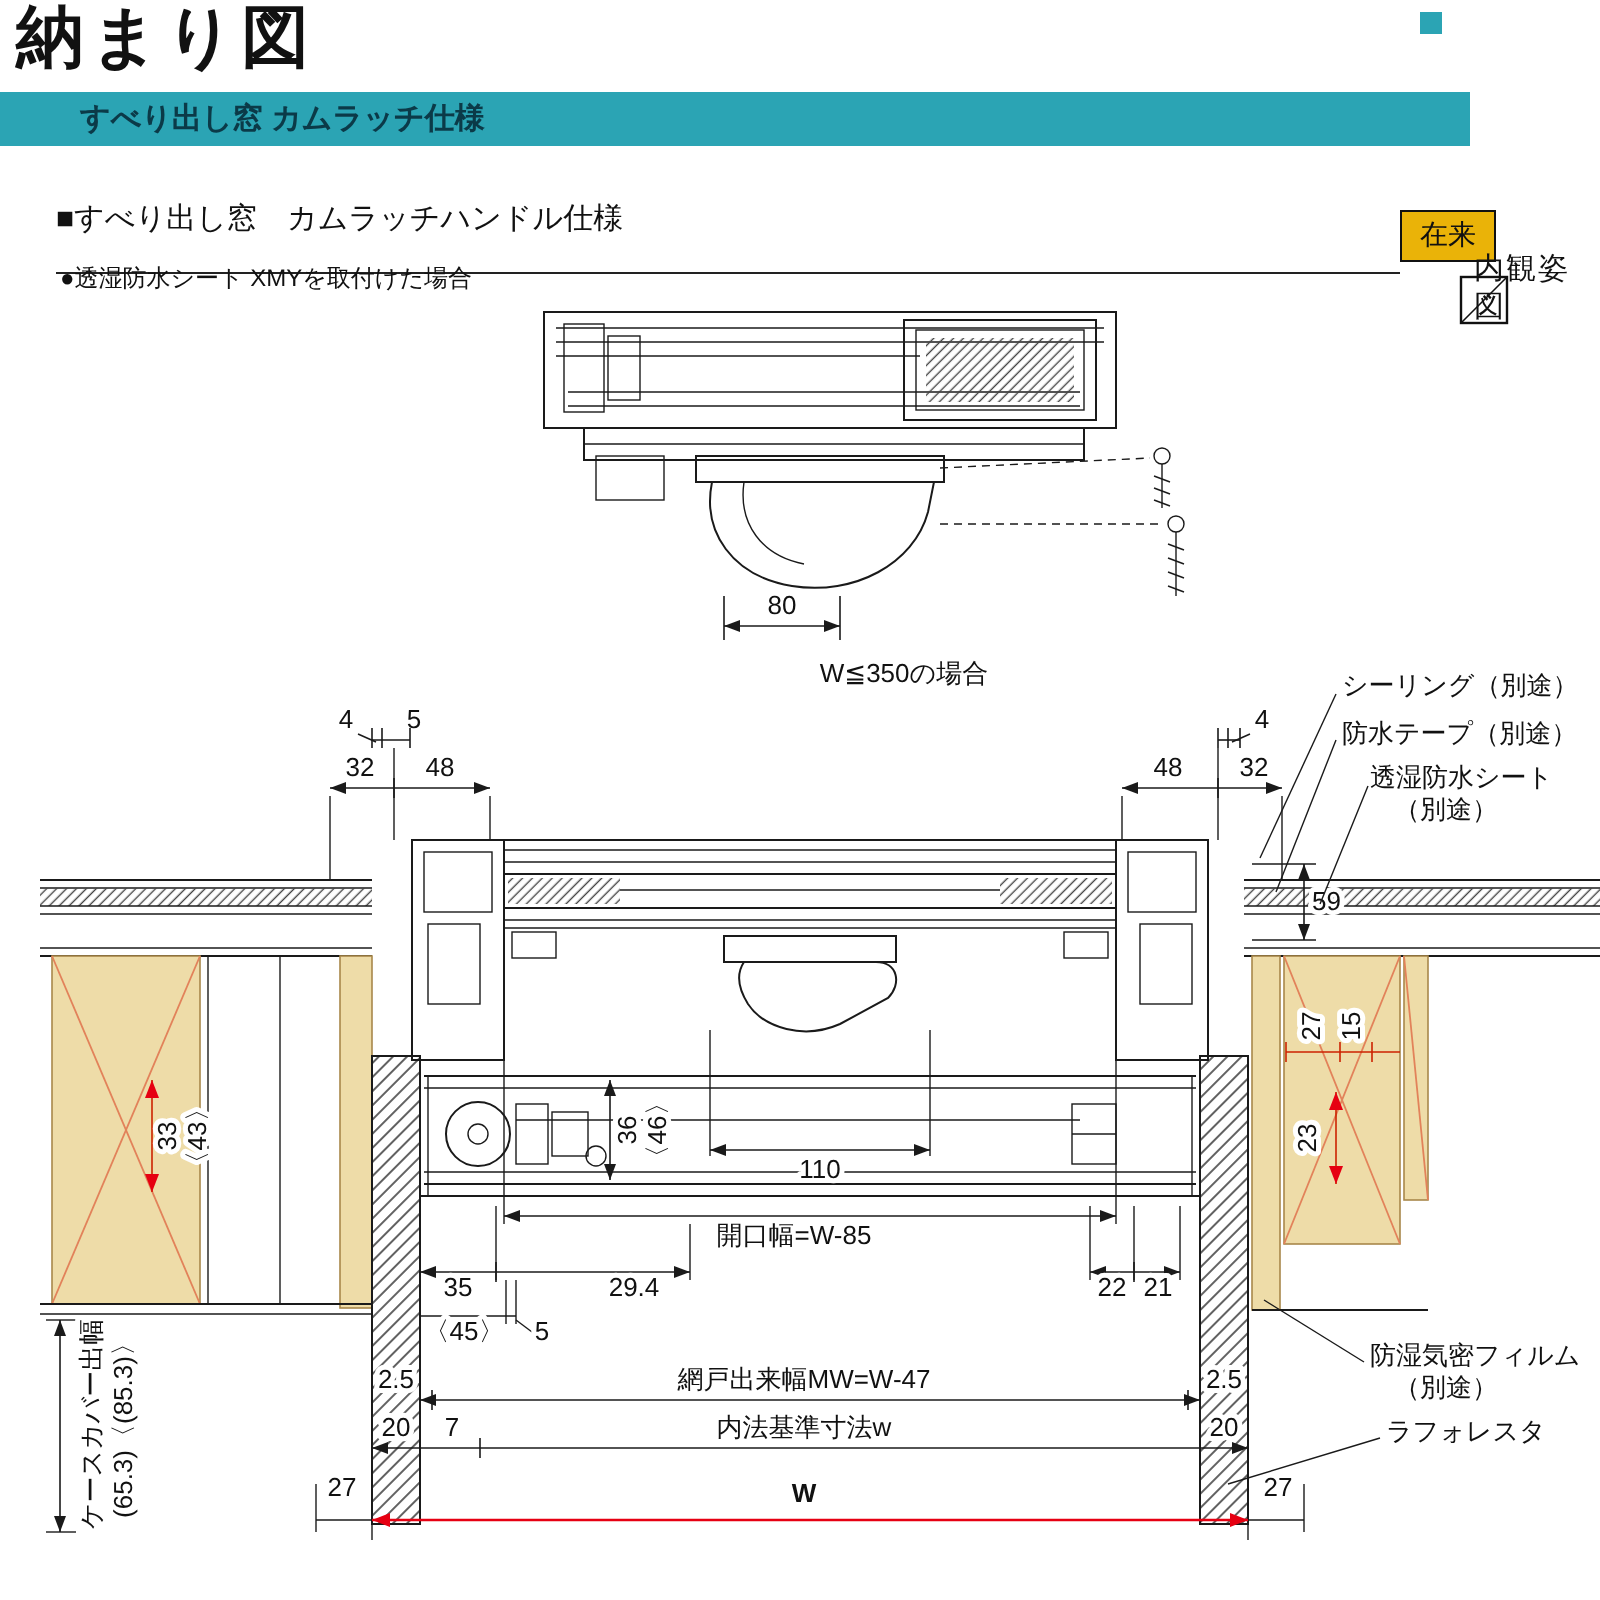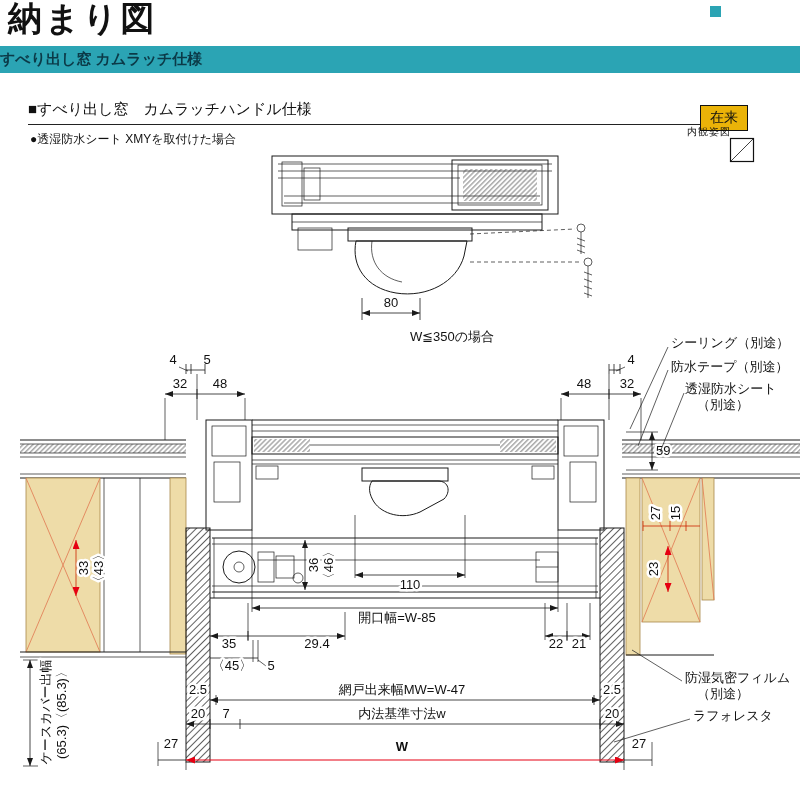--- a/index.html
+++ b/index.html
@@ -5,34 +5,34 @@
   html,body{margin:0;padding:0;}
   body{
     width:800px;height:800px;background:#ffffff;position:relative;
     font-family:"Liberation Sans","DejaVu Sans",sans-serif;color:#111;
     overflow:hidden;
   }
   .abs{position:absolute;}
   .page-title{left:8px;top:-4px;font-size:34px;font-weight:bold;letter-spacing:3px;}
   .corner-sq{left:710px;top:6px;width:11px;height:11px;background:#2ba4b4;}
   .band{
-    left:0;top:46px;width:800px;height:27px;background:#2ba4b4;
-    display:flex;align-items:center;box-sizing:border-box;
+    left:0;top:46px;width:735px;height:27px;background:#2ba4b4;
+    display:flex;align-items:center;box-sizing:border-box;padding-left:40px;
     font-size:15px;font-weight:bold;color:#0b3a48;
   }
   .section-heading{
     left:28px;top:100px;width:672px;font-size:15px;
-    padding-bottom:5px;border-bottom:1px solid #222;
+    padding-bottom:17px;border-bottom:1px solid #222;
   }
   .note{left:30px;top:131px;font-size:12px;}
   .tag{
     left:700px;top:105px;width:46px;height:24px;border:1.5px solid #111;
     display:flex;align-items:center;justify-content:center;font-size:14px;background:#eab308;
   }
-  .caption{left:687px;top:125px;font-size:10px;letter-spacing:1px;}
+  .caption{left:737px;top:125px;font-size:15px;letter-spacing:1px;}
   .win-icon{left:729px;top:137px;}
   .drawing{left:0;top:150px;}
 
   
   .ln{stroke:#1a1a1a;stroke-width:1;fill:none;}
   .thin{stroke:#1a1a1a;stroke-width:0.7;fill:none;}
   .dim{stroke:#1a1a1a;stroke-width:0.8;fill:none;}
   .dash{stroke:#1a1a1a;stroke-width:0.7;fill:none;stroke-dasharray:4 3;}
   .redln{stroke:#e60012;stroke-width:1.2;fill:none;}
   .reddim{stroke:#cc2200;stroke-width:0.8;fill:none;}

